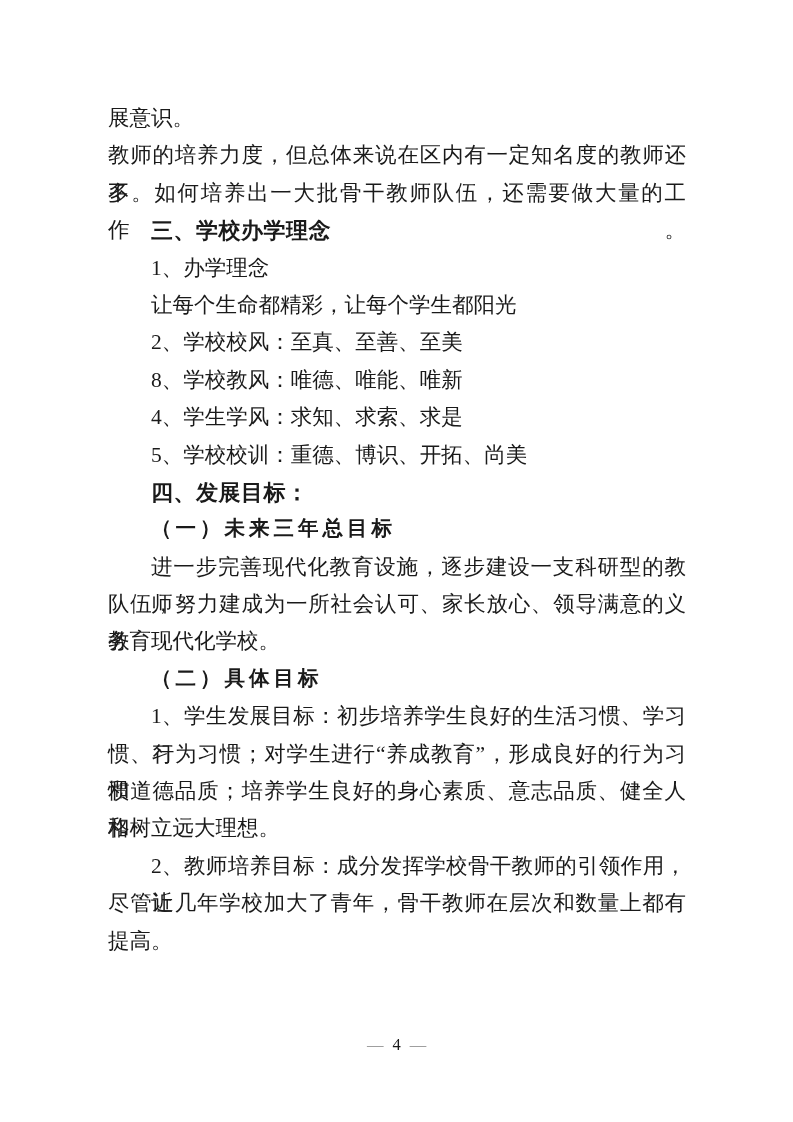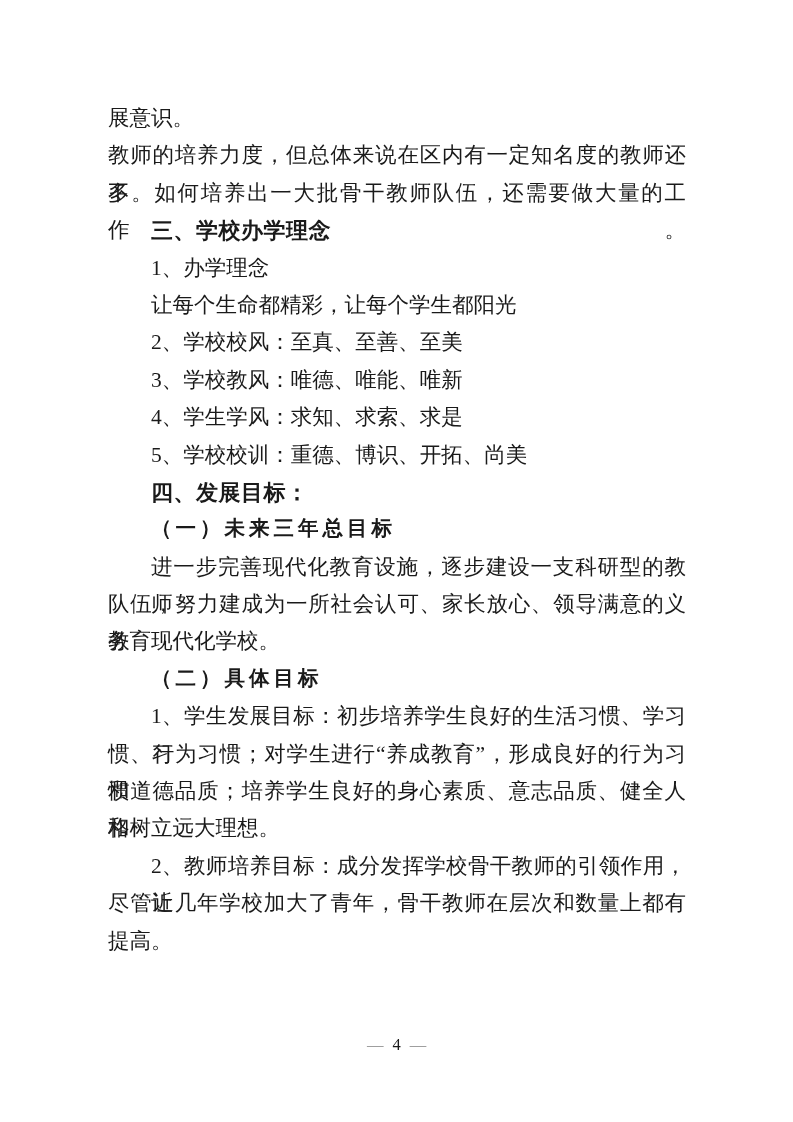--- a/index.html
+++ b/index.html
@@ -64,21 +64,21 @@
 
 <div class="page">
   <div class="content">
     <div class="line body">展意识。</div>
     <div class="line body full">教师的培养力度，但总体来说在区内有一定知名度的教师还不</div>
     <div class="line body full">多。如何培养出一大批骨干教师队伍，还需要做大量的工作。</div>
     <div class="line hei indent">三、学校办学理念</div>
     <div class="line body indent">1、办学理念</div>
     <div class="line body indent">让每个生命都精彩，让每个学生都阳光</div>
     <div class="line body indent">2、学校校风：至真、至善、至美</div>
-    <div class="line body indent">3、学校教风：唯德、唯能、唯新</div>
+    <div class="line body indent">8、学校教风：唯德、唯能、唯新</div>
     <div class="line body indent">4、学生学风：求知、求索、求是</div>
     <div class="line body indent">5、学校校训：重德、博识、开拓、尚美</div>
     <div class="line hei indent">四、发展目标：</div>
     <div class="line kai indent">（一）未来三年总目标</div>
     <div class="line body indent full">进一步完善现代化教育设施，逐步建设一支科研型的教师</div>
     <div class="line body full">队伍，努力建成为一所社会认可、家长放心、领导满意的义务</div>
     <div class="line body">教育现代化学校。</div>
     <div class="line kai indent">（二）具体目标</div>
     <div class="line body indent full">1、学生发展目标：初步培养学生良好的生活习惯、学习习</div>
     <div class="line body full">惯、行为习惯；对学生进行“养成教育”，形成良好的行为习惯</div>

